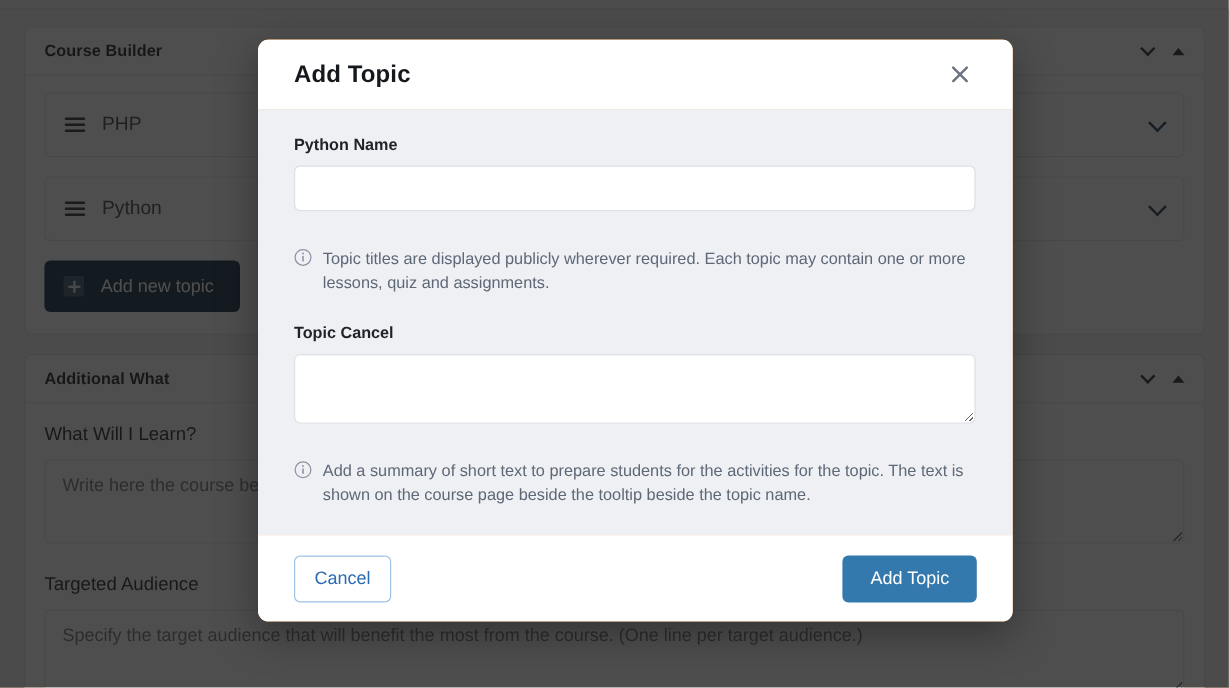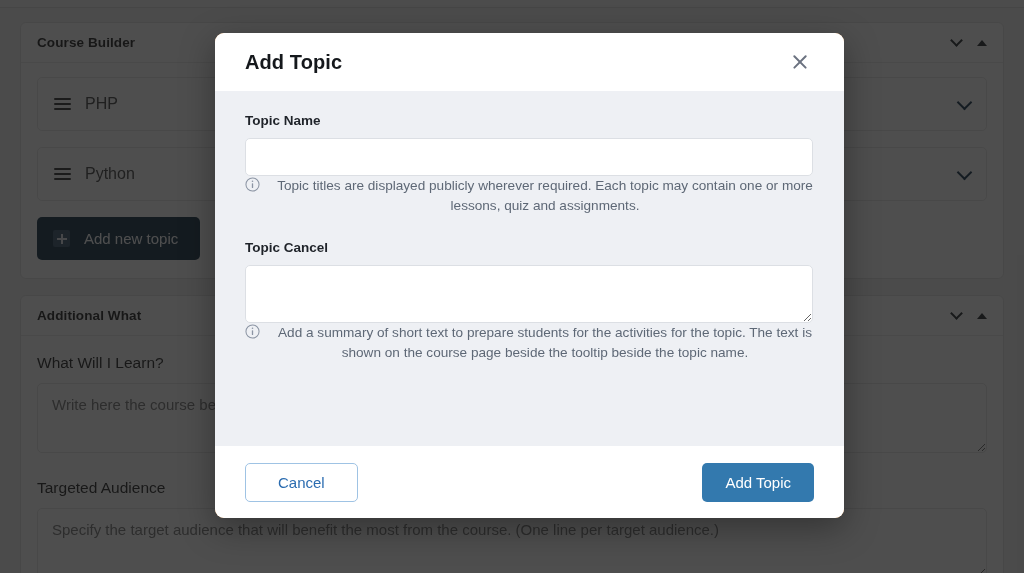--- a/index.html
+++ b/index.html
@@ -193,23 +193,22 @@
     background: #fff;
     padding: 9px 13px;
     font-size: 14px; color: #1f2329;
     font-family: "Liberation Sans", sans-serif;
     outline: none;
     resize: both;
     display: block;
   }
   .helper {
     display: flex; gap: 9px;
-    margin-top: 0;
+    margin-top: 30px;
     width: 576px;
-    text-align: center;
   }
   .helper-text {
     font-size: 13.6px; line-height: 1.48; color: #5e6876;
   }
   .info-ico {
     flex: 0 0 auto; margin-top: 1px;
     width: 15px; height: 15px;
   }
   .group-2 { margin-top: 24px; }
 
@@ -218,21 +217,21 @@
     height: 72px;
     flex: 0 0 auto;
     display: flex; align-items: center;
     padding: 0 30px;
   }
   .btn-cancel {
     background: #fff;
     color: #2b6cb0;
     border: 1px solid #9fc3e4;
     border-radius: 5px;
-    padding: 10px 32px;
+    padding: 10px 16px;
     font-size: 15px;
     font-family: "Liberation Sans", sans-serif;
     cursor: pointer;
   }
   .btn-primary {
     margin-left: auto;
     background: #3379ae;
     color: #fff;
     border: none;
     border-radius: 5px;
@@ -320,21 +319,21 @@
 <div id="modal">
 
   <div class="modal-head">
     <span class="modal-title">Add Topic</span>
     <button class="close-btn"></button>
   </div>
 
   <div class="modal-body">
 
     <div>
-      <div class="m-label">Topic Name</div>
+      <div class="m-label">Python Name</div>
       <input class="m-input" type="text" placeholder="" style="">
       <div class="helper">
         <svg class="info-ico" viewBox="0 0 16 16">
           <circle cx="8" cy="8" r="7" fill="none" stroke="#8b94a3" stroke-width="1.1"></circle>
           <circle cx="8" cy="4.6" r="0.85" fill="#8b94a3"></circle>
           <rect x="7.3" y="6.6" width="1.4" height="5.1" rx="0.6" fill="#8b94a3"></rect>
         </svg>
         <span class="helper-text">Topic titles are displayed publicly wherever required. Each topic may contain one or more lessons, quiz and assignments.</span>
       </div>
     </div>

